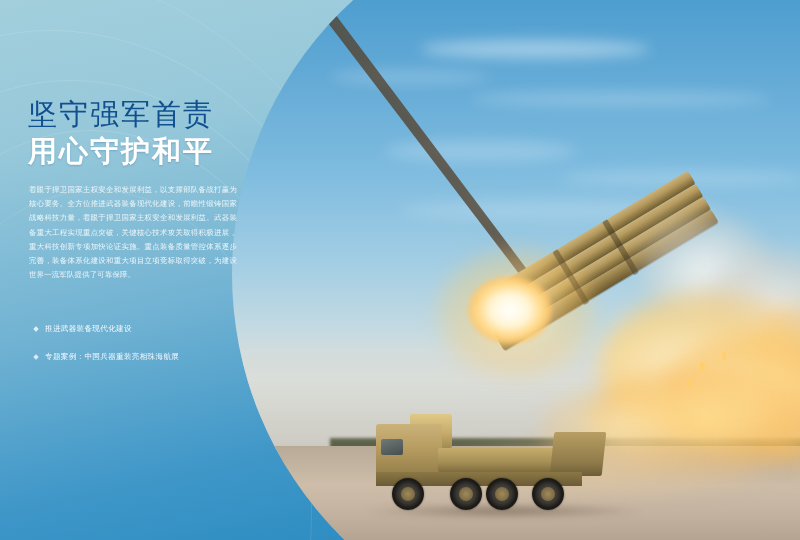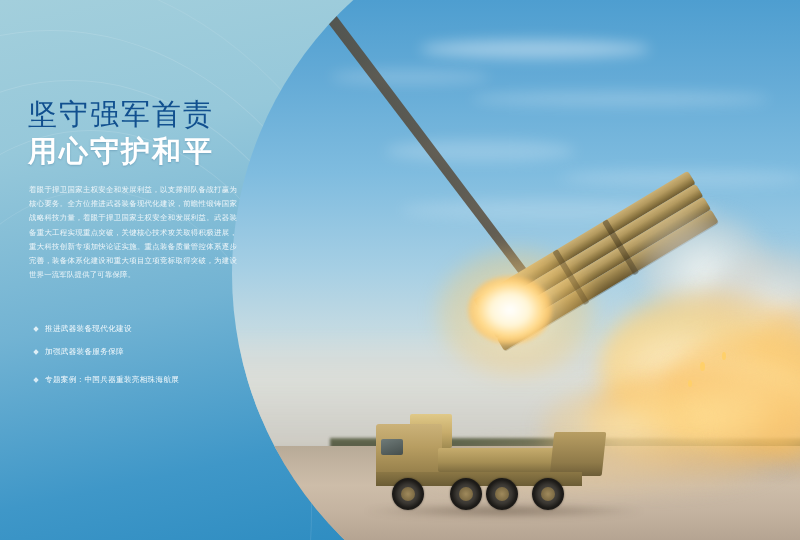--- a/index.html
+++ b/index.html
@@ -312,24 +312,20 @@
       <div class="title-l2">用心守护和平</div>
     </div>
 
     <div class="body-copy">着眼于捍卫国家主权安全和发展利益，以支撑部队备战打赢为核心要务。全方位推进武器装备现代化建设，前瞻性锻铸国家战略科技力量，着眼于捍卫国家主权安全和发展利益。武器装备重大工程实现重点突破，关键核心技术攻关取得积极进展，重大科技创新专项加快论证实施。重点装备质量管控体系逐步完善，装备体系化建设和重大项目立项竞标取得突破，为建设世界一流军队提供了可靠保障。</div>
 
     <div class="bullets">
       <div class="bullet">
         <span class="mk"></span>
         <span>推进武器装备现代化建设</span>
       </div>
-      <div class="bullet">
-        <span class="mk"></span>
-        <span>加强武器装备服务保障</span>
-      </div>
       <div class="bullet case">
         <span class="mk"></span>
         <span>专题案例：中国兵器重装亮相珠海航展</span>
       </div>
     </div>
 
   </div>
 
 </div>
 

